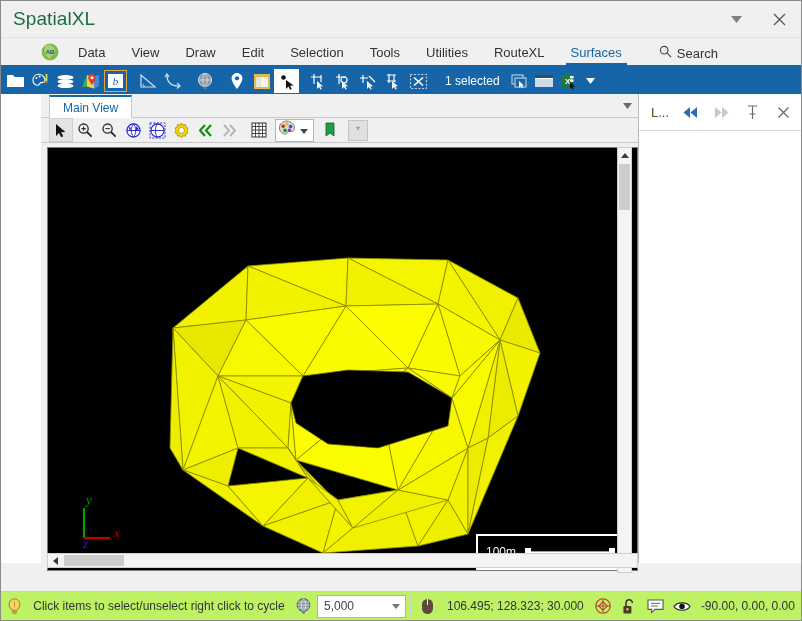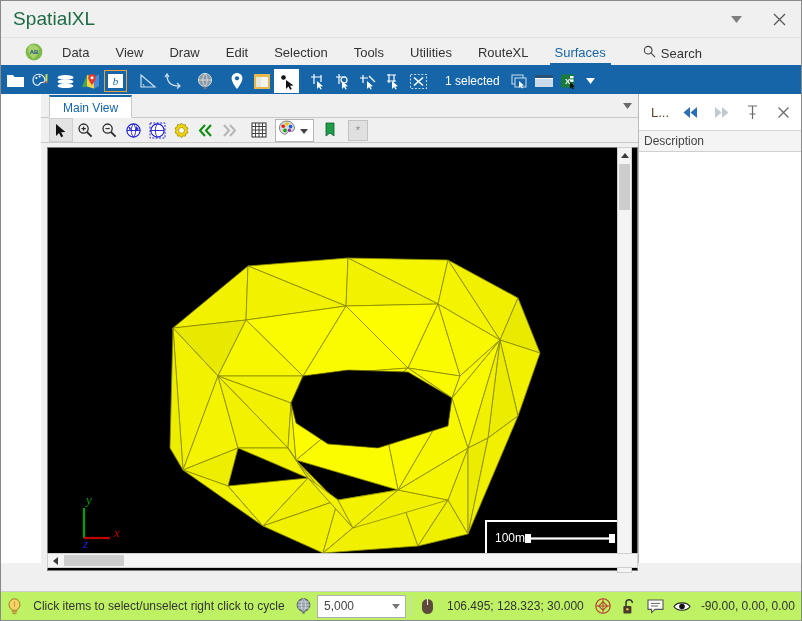--- a/index.html
+++ b/index.html
@@ -25,21 +25,21 @@
   }
   .titlebtns{margin-left:auto;display:flex;align-items:center;height:36px;}
   .tbtn{width:42px;height:36px;display:flex;align-items:center;justify-content:center;
         color:#666;font-size:13px;}
   .tbtn.close{font-size:16px;color:#555;width:44px;}
   .tbtn svg{display:block;}
 
   
   .menubar{
     height:27px;background:#f0f0f0;display:flex;align-items:flex-end;
-    border-bottom:3px solid #1565a8;padding-left:0;position:relative;
+    border-bottom:3px solid #1565a8;padding-left:16px;position:relative;
   }
   .appicon{
     width:30px;height:24px;display:flex;align-items:center;justify-content:center;
     margin-left:18px;margin-bottom:1px;
   }
   .menuitem{
     padding:0 13px;height:24px;line-height:24px;font-size:13px;color:#333;
     position:relative;margin-bottom:0px;
   }
   .menuitem.active{color:#1565a8;}
@@ -116,22 +116,22 @@
   .vsb .thumb{position:absolute;top:16px;left:1px;right:1px;height:46px;background:#cdcdcd;}
   .vsb .arrowbot{position:absolute;bottom:0;left:0;right:0;height:14px;display:flex;align-items:center;justify-content:center;}
   .hsb{
     position:absolute;left:6px;bottom:3px;width:591px;height:15px;background:#f4f4f4;
     border:1px solid #cfcfcf;box-sizing:border-box;display:flex;align-items:center;
   }
   .hsb .arrowl{width:14px;height:13px;display:flex;align-items:center;justify-content:center;}
   .hsb .thumb{width:60px;height:11px;background:#cdcdcd;margin-left:2px;}
 
   .scalebar{
-    position:absolute;right:12px;bottom:14px;background:#000;border:2px solid #fff;
-    padding:9px 8px;display:flex;align-items:center;gap:0;
+    position:absolute;right:12px;bottom:0;background:#000;border:2px solid #fff;
+    padding:9px 8px;display:flex;align-items:center;gap:9px;
   }
   .scalebar .lbl{color:#fff;font-size:12px;}
   .axisind{position:absolute;left:18px;bottom:22px;width:62px;height:58px;}
 
   
   .rpanel{
     width:181px;background:#fff;border-left:1px solid #b9b9b9;display:flex;flex-direction:column;
   }
   .rphead{
     height:36px;display:flex;align-items:center;gap:0;padding:0 4px;background:#fff;
@@ -594,21 +594,20 @@
           <svg width="13" height="15" viewBox="0 0 13 15">
               <path d="M2 1 H11 M6.5 1 V9 M3.5 9 H9.5 M6.5 9 V14" stroke="#6a6a6a" stroke-width="1.2" fill="none"></path>
             </svg>
         </div>
         <div class="rpbtn">
           <svg width="13" height="13" viewBox="0 0 13 13">
               <path d="M1.5 1.5 L11.5 11.5 M11.5 1.5 L1.5 11.5" stroke="#6a6a6a" stroke-width="1.3" fill="none"></path>
             </svg>
         </div>
       </div>
-      <div class="rpcols">Description</div>
     </div>
   </div>
 
   <div class="statusbar">
     <div class="sbicon">
       <svg width="17" height="19" viewBox="0 0 17 19">
         <ellipse cx="8.5" cy="7.6" rx="5.4" ry="5.8" fill="#f5d36a" stroke="#9a7a20" stroke-width="1"></ellipse>
         <rect x="5.8" y="13" width="5.4" height="2.2" fill="#b9993c"></rect>
         <rect x="6.4" y="15.4" width="4.2" height="1.8" fill="#b9993c"></rect>
         <path d="M8.5 4.4 V10" stroke="#c8a032" stroke-width="1.1"></path>

